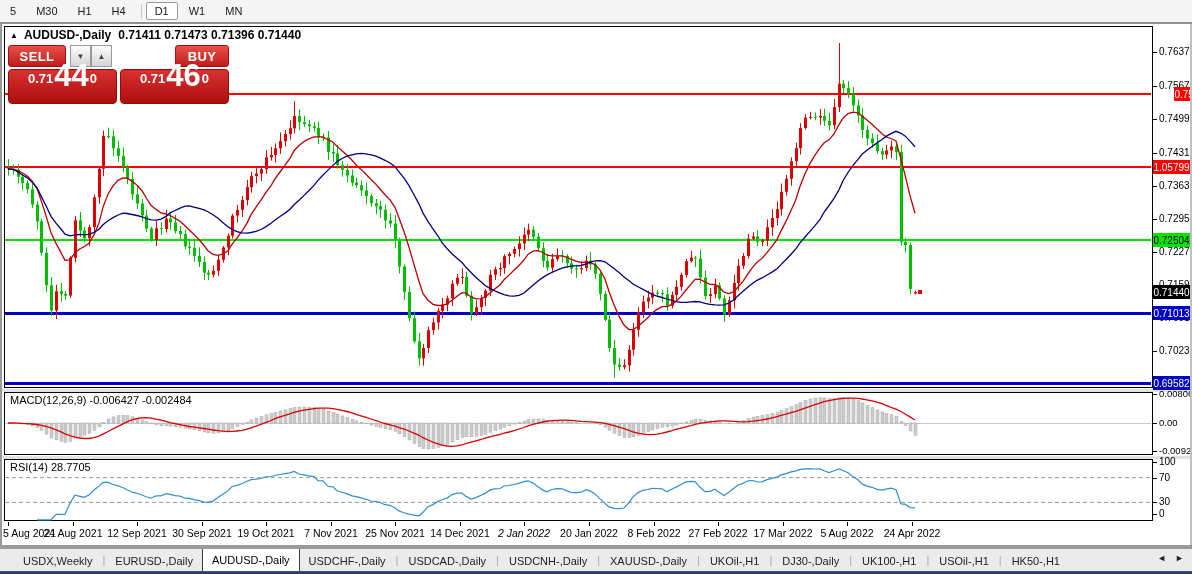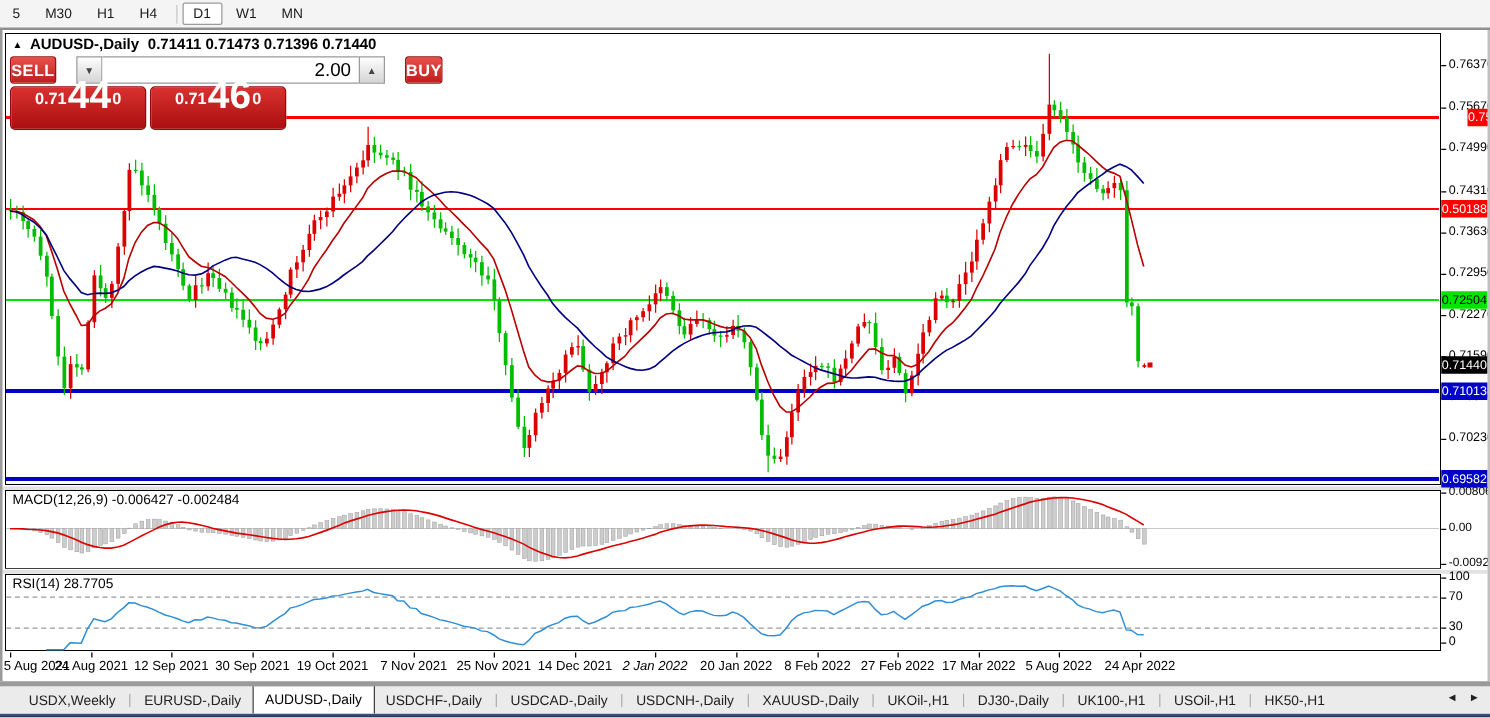--- a/index.html
+++ b/index.html
@@ -24,21 +24,21 @@
   #rsi-svg{top:459px}
   .splitter{position:absolute;left:2px;right:2px;height:3px;background:#e2e2e2;z-index:2}
 
   
   .chart-title{position:absolute;left:10px;top:28px;display:flex;align-items:center;gap:7px;
                font-size:12px;font-weight:600;color:#000;z-index:5}
   .chart-title .tri{font-size:8px;margin-right:-1px}
 
   
   .trade-panel{position:absolute;left:8px;top:45px;width:221px;background:#fff;z-index:6}
-  .tp-row1{display:flex;height:22px;gap:16px}
+  .tp-row1{display:flex;height:22px;gap:4px}
   .btn-red{background:linear-gradient(#e85048,#c01d1d);border:1px solid #9c1210;border-radius:3px;
            color:#fff;font-size:13px;font-weight:700;display:flex;align-items:center;justify-content:center;letter-spacing:.4px}
   .sell-btn{width:56px}.buy-btn{width:52px}
   .vol-stepper{display:flex;flex:1}
   .vol-btn{width:19px;background:linear-gradient(#fdfdfd,#d5d5d5);border:1px solid #9a9a9a;
            display:flex;align-items:center;justify-content:center;font-size:8px;color:#444}
   .vol-input{flex:1;min-width:0;border:1px solid #9a9a9a;border-left:none;border-right:none;
              font:15px "Liberation Sans",sans-serif;text-align:right;padding:0 6px 0 0;color:#000;outline:none}
   .tp-row2{display:flex;height:35px;gap:3px;margin-top:2px}
   .price-box{flex:1;background:linear-gradient(#da3030,#ab0f0f);border:1px solid #8e0c0c;border-radius:4px;
@@ -686,21 +686,20 @@
   <span>0.71411 0.71473 0.71396 0.71440</span>
 </div>
 
 <div class="trade-panel">
   <div class="tp-row1">
     <div class="btn-red sell-btn">SELL</div>
     <div class="vol-stepper">
       <div class="vol-btn">
         <span>▼</span>
       </div>
-      <input class="vol-input" readonly="" value="2.00" style="">
       <div class="vol-btn">
         <span>▲</span>
       </div>
     </div>
     <div class="btn-red buy-btn">BUY</div>
   </div>
   <div class="tp-row2">
     <div class="price-box">
       <span class="p-small">0.71</span>
       <span class="p-big">44</span>
@@ -732,21 +731,21 @@
     <div class="axis-tick-label" style="top: 213px;">0.72950</div>
     <div class="axis-tick-mark" style="top: 252px;"></div>
     <div class="axis-tick-label" style="top: 246px;">0.72270</div>
     <div class="axis-tick-mark" style="top: 285px;"></div>
     <div class="axis-tick-label" style="top: 279px;">0.71590</div>
     <div class="axis-tick-mark" style="top: 318px;"></div>
     <div class="axis-tick-label" style="top: 312px;">0.70910</div>
     <div class="axis-tick-mark" style="top: 351px;"></div>
     <div class="axis-tick-label" style="top: 345px;">0.70230</div>
     <div class="axis-badge" style="top: 87px; background: rgb(255, 0, 0); color: rgb(255, 255, 255); margin-left: 21px;">0.75512</div>
-    <div class="axis-badge" style="top: 160px; background: rgb(255, 0, 0); color: rgb(255, 255, 255);">0.50188</div>
+    <div class="axis-badge" style="top: 160px; background: rgb(255, 0, 0); color: rgb(255, 255, 255);">1.05799</div>
     <div class="axis-badge" style="top: 233px; background: rgb(0, 228, 0); color: rgb(0, 0, 0);">0.72504</div>
     <div class="axis-badge" style="top: 285px; background: rgb(0, 0, 0); color: rgb(255, 255, 255);">0.71440</div>
     <div class="axis-badge" style="top: 306px; background: rgb(0, 0, 200); color: rgb(255, 255, 255);">0.71013</div>
     <div class="axis-badge" style="top: 376px; background: rgb(0, 0, 200); color: rgb(255, 255, 255);">0.69582</div>
     <div class="axis-tick-mark" style="top: 394px;"></div>
     <div class="axis-tick-label" style="top: 388px; font-size: 9.5px;">0.008061</div>
     <div class="axis-tick-mark" style="top: 423px;"></div>
     <div class="axis-tick-label" style="top: 417px; font-size: 9.5px;">0.00</div>
     <div class="axis-tick-mark" style="top: 451px;"></div>
     <div class="axis-tick-label" style="top: 445px; font-size: 9.5px;">-0.00928</div>

